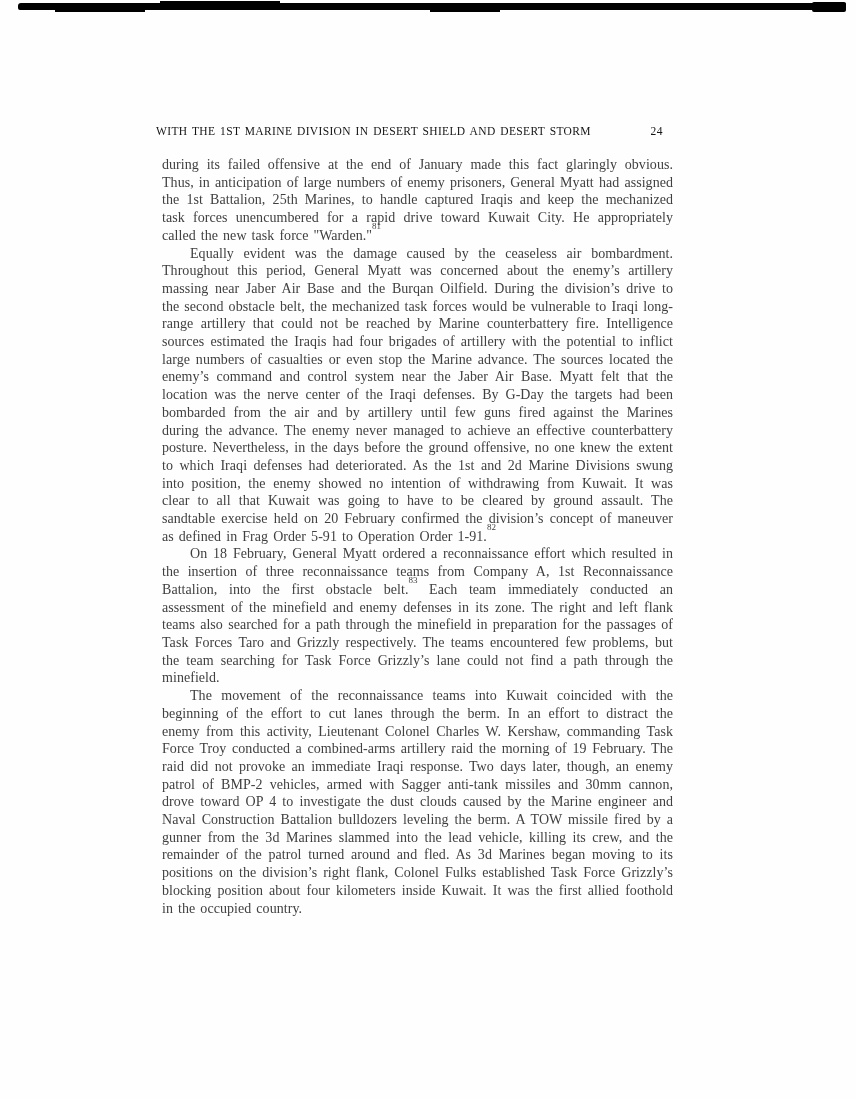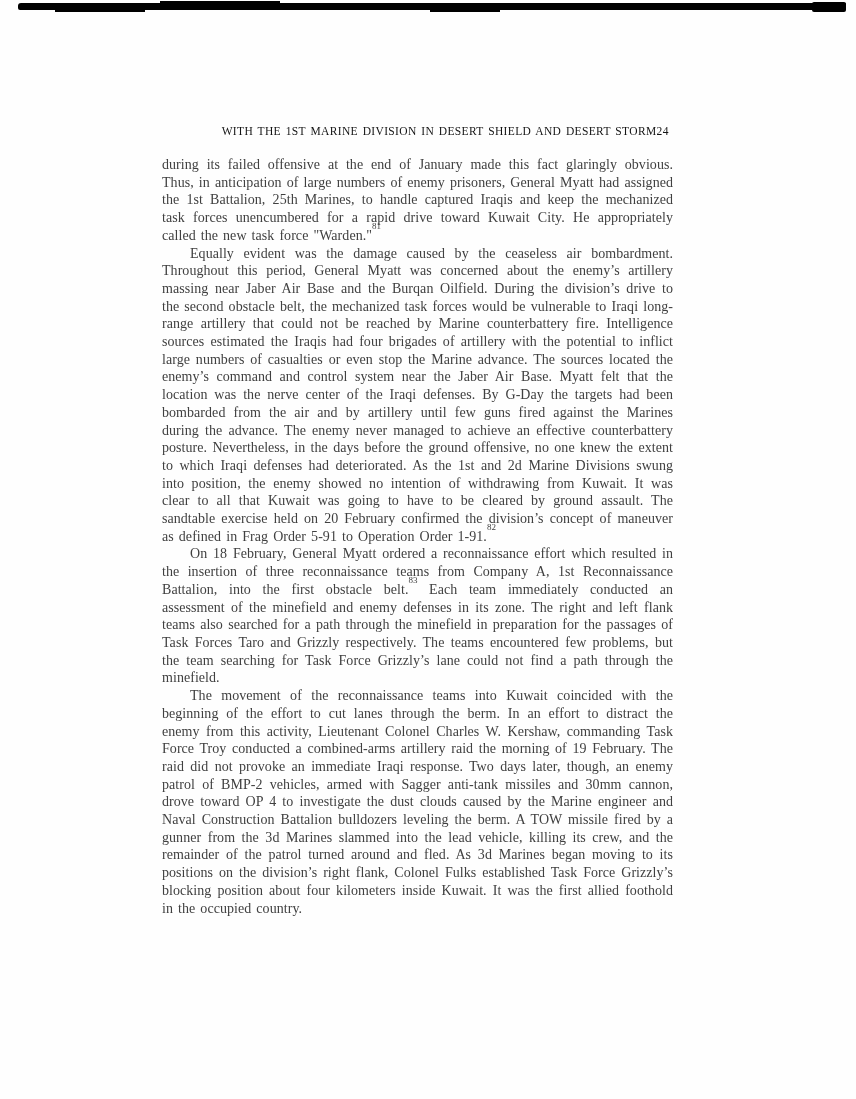--- a/index.html
+++ b/index.html
@@ -25,24 +25,24 @@
   }
   .scan-frag { position: absolute; background: #000; }
   .frag-a { left: 55px;  top: 10px; width: 90px;  height: 2px; }
   .frag-b { left: 160px; top: 1px;  width: 120px; height: 2px; }
   .frag-c { left: 430px; top: 10px; width: 70px;  height: 2px; }
   .frag-d { left: 812px; top: 2px;  width: 34px;  height: 10px; border-radius: 2px; }
 
   .running-header {
     position: absolute;
     top: 125px;
-    left: 162px;
+    left: 156px;
     width: 511px;
     display: flex;
-    justify-content: flex-end;
+    justify-content: space-between;
     align-items: baseline;
   }
   .running-header .title {
     font-size: 11.5px;
     letter-spacing: 0.35px;
     word-spacing: 1.5px;
     color: #141414;
   }
   .running-header .pagenum {
     font-size: 11.5px;

